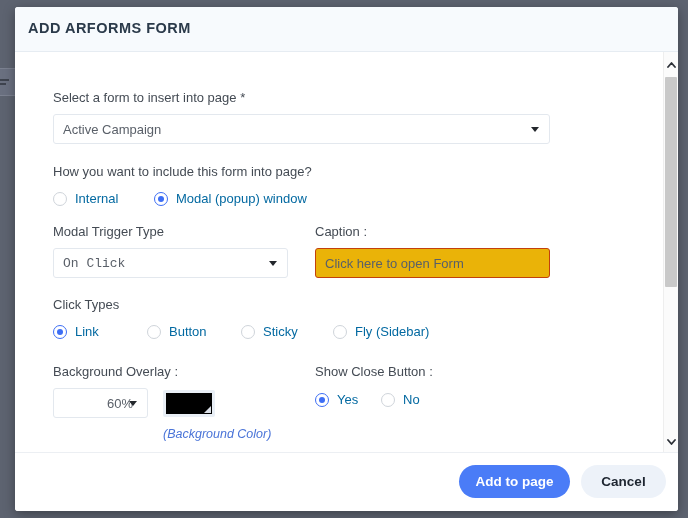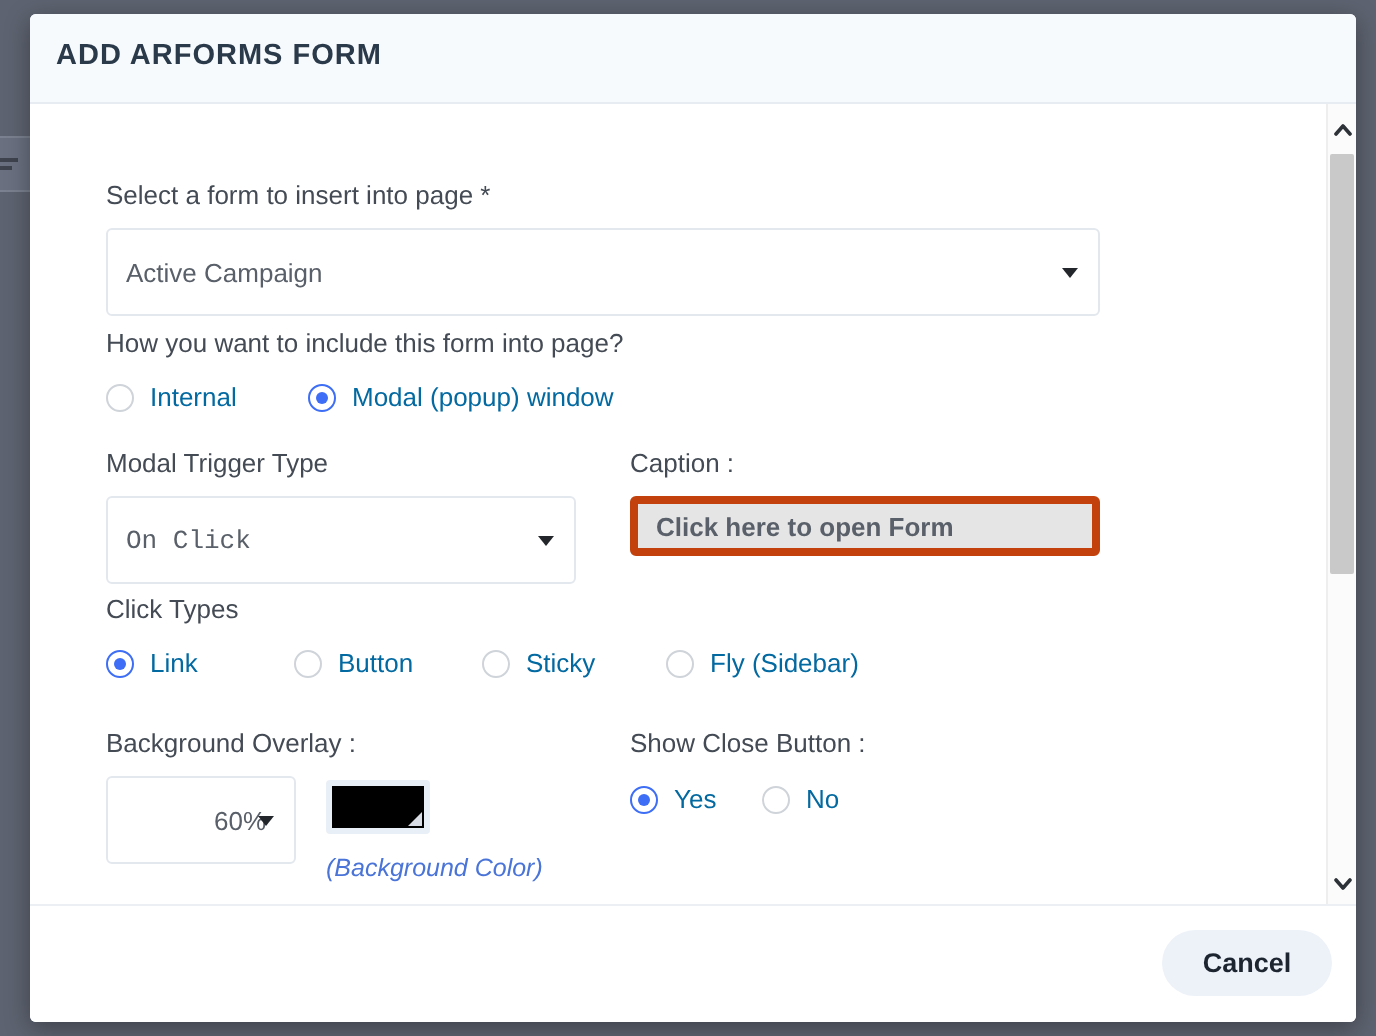--- a/index.html
+++ b/index.html
@@ -132,21 +132,21 @@
     white-space: nowrap;
   }
   .req-star { color: #444b54; }
 
   .select-box {
     position: absolute;
     box-sizing: border-box;
     background: #ffffff;
     border: 1px solid #e3e8ee;
     border-radius: 3px;
-    height: 44px;
+    height: 30px;
     display: flex;
     align-items: center;
   }
   .select-value {
     font-size: 13px;
     color: #5a6069;
     padding-left: 9px;
     white-space: nowrap;
   }
   .select-caret {
@@ -156,31 +156,30 @@
     margin-top: -2px;
     width: 0; height: 0;
     border-left: 4.5px solid transparent;
     border-right: 4.5px solid transparent;
     border-top: 5px solid #23272c;
   }
 
   .text-input {
     position: absolute;
     box-sizing: border-box;
-    background: #e5e5e5;
-    border: 4px solid #c2410c;
+    background: #eab308;
+    border: 1px solid #c2410c;
     border-radius: 3px;
     height: 30px;
     display: flex;
     align-items: center;
     font-size: 13px;
     color: #5a6069;
     padding-left: 9px;
     white-space: nowrap;
-    font-weight: bold;
   }
 
   
   .radio-group { position: absolute; }
   .radio-item {
     position: absolute;
     display: flex;
     align-items: center;
     white-space: nowrap;
   }
@@ -382,16 +381,17 @@
     </div>
     <div class="sb-thumb"></div>
     <div class="sb-arrow down">
       <svg width="9" height="6" viewBox="0 0 9 6">
         <path d="M1 1 L4.5 5 L8 1" fill="none" stroke="#2d3138" stroke-width="1.8" stroke-linecap="round" stroke-linejoin="round"></path>
       </svg>
     </div>
   </div>
 
   <div class="modal-footer">
+    <button class="btn btn-primary">Add to page</button>
     <button class="btn btn-secondary">Cancel</button>
   </div>
 
 </div>
 
 </body></html>

